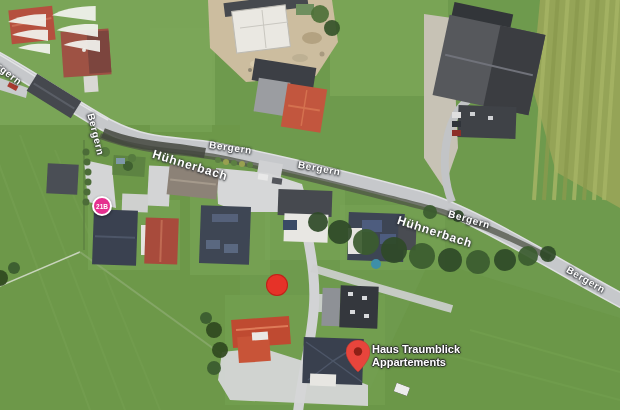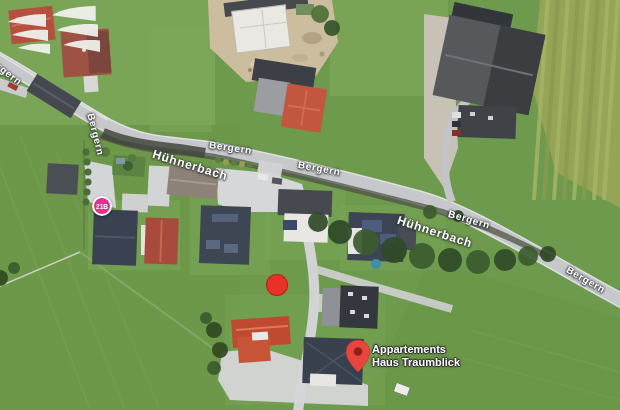--- a/index.html
+++ b/index.html
@@ -252,22 +252,22 @@
   </div>
 
   <div class="red-dot" style="background-color: rgb(230, 50, 40);"></div>
 
   <div class="poi">
     <svg class="pin" viewBox="0 0 24 32">
       <path d="M12,0 C5.4,0 0,5.4 0,12 c0,9 12,20 12,20 s12,-11 12,-20 C24,5.4 18.6,0 12,0 z" stroke="#b93b2e" stroke-width="0.5" fill="#e8453c"></path>
       <circle cx="12" cy="11.5" r="4.2" fill="#8e2016"></circle>
     </svg>
     <div class="poi-label">
+      <div>Haus Traumblick</div>
       <div>Appartements</div>
-      <div>Haus Traumblick</div>
     </div>
   </div>
 
   <svg class="watermark" viewBox="0 0 100 56">
     <g fill="#f2f3ee">
       <g transform="translate(8,14)">
         <path d="M38,0 C22,0 8,3 0,8 L38,13 Z"></path>
         <path d="M40,16 C26,15 12,17 4,21 L40,27 Z"></path>
         <path d="M42,30 C30,29 18,30 10,34 L42,40 Z"></path>
       </g>

